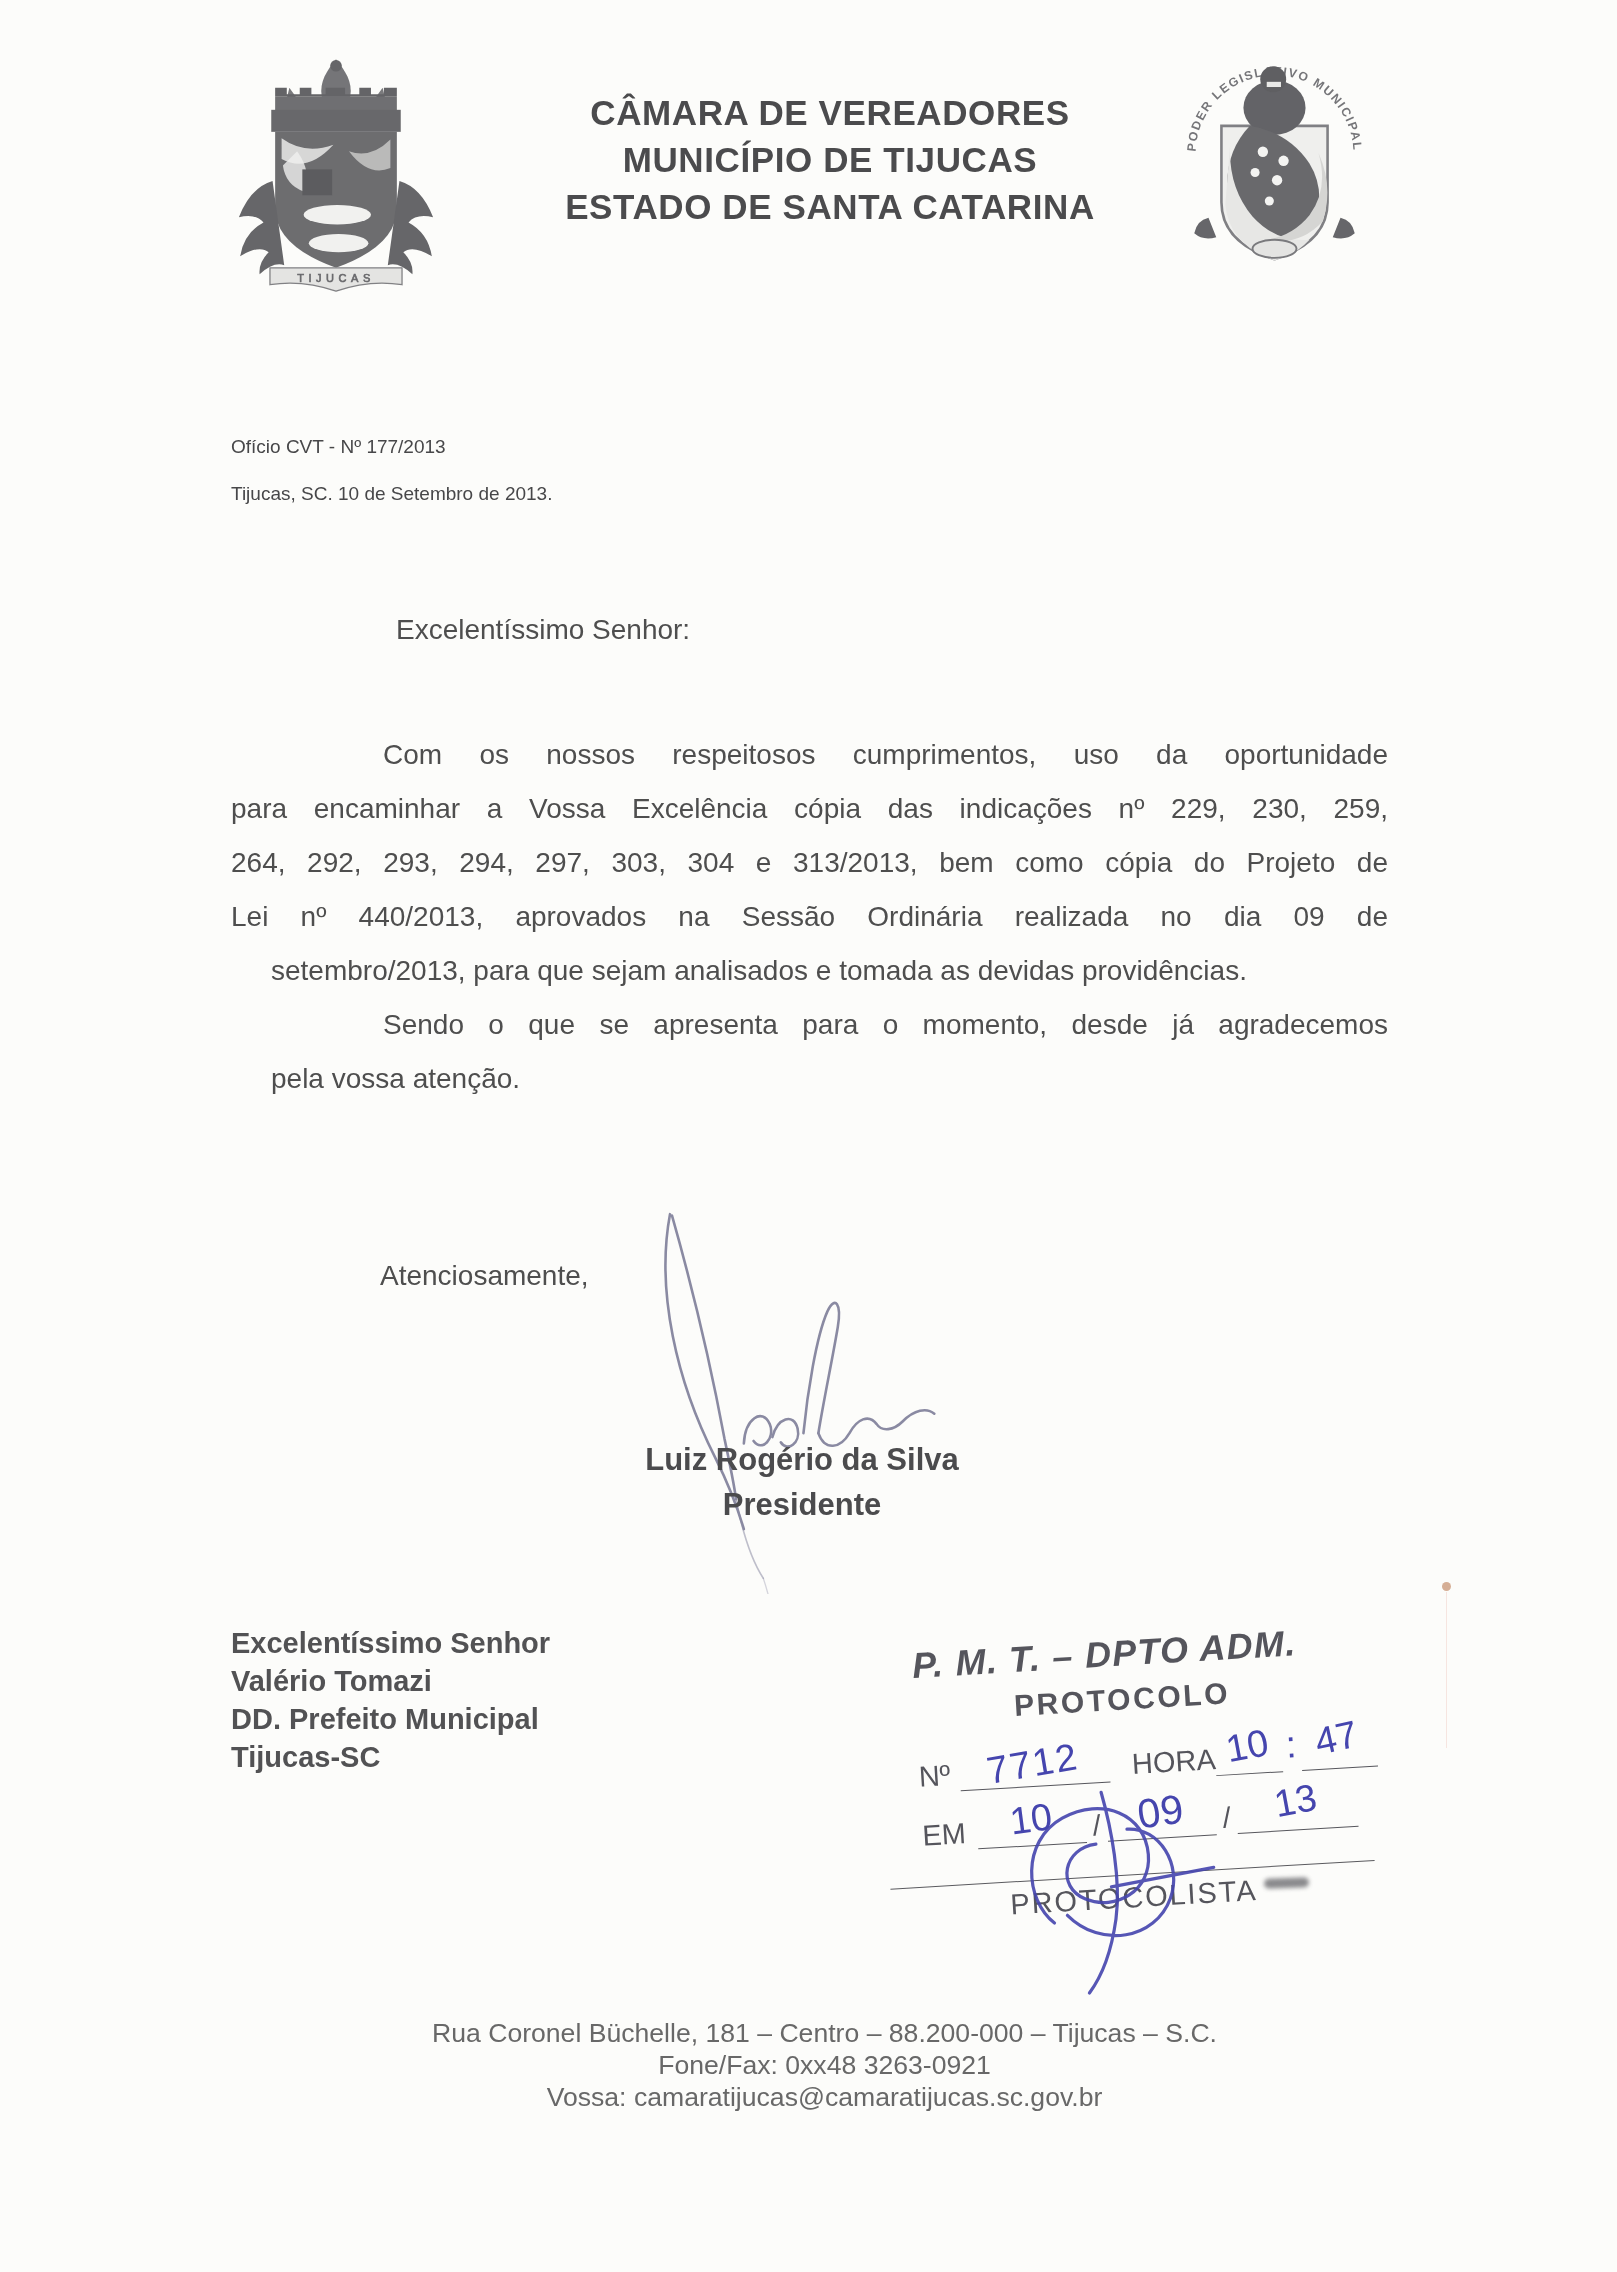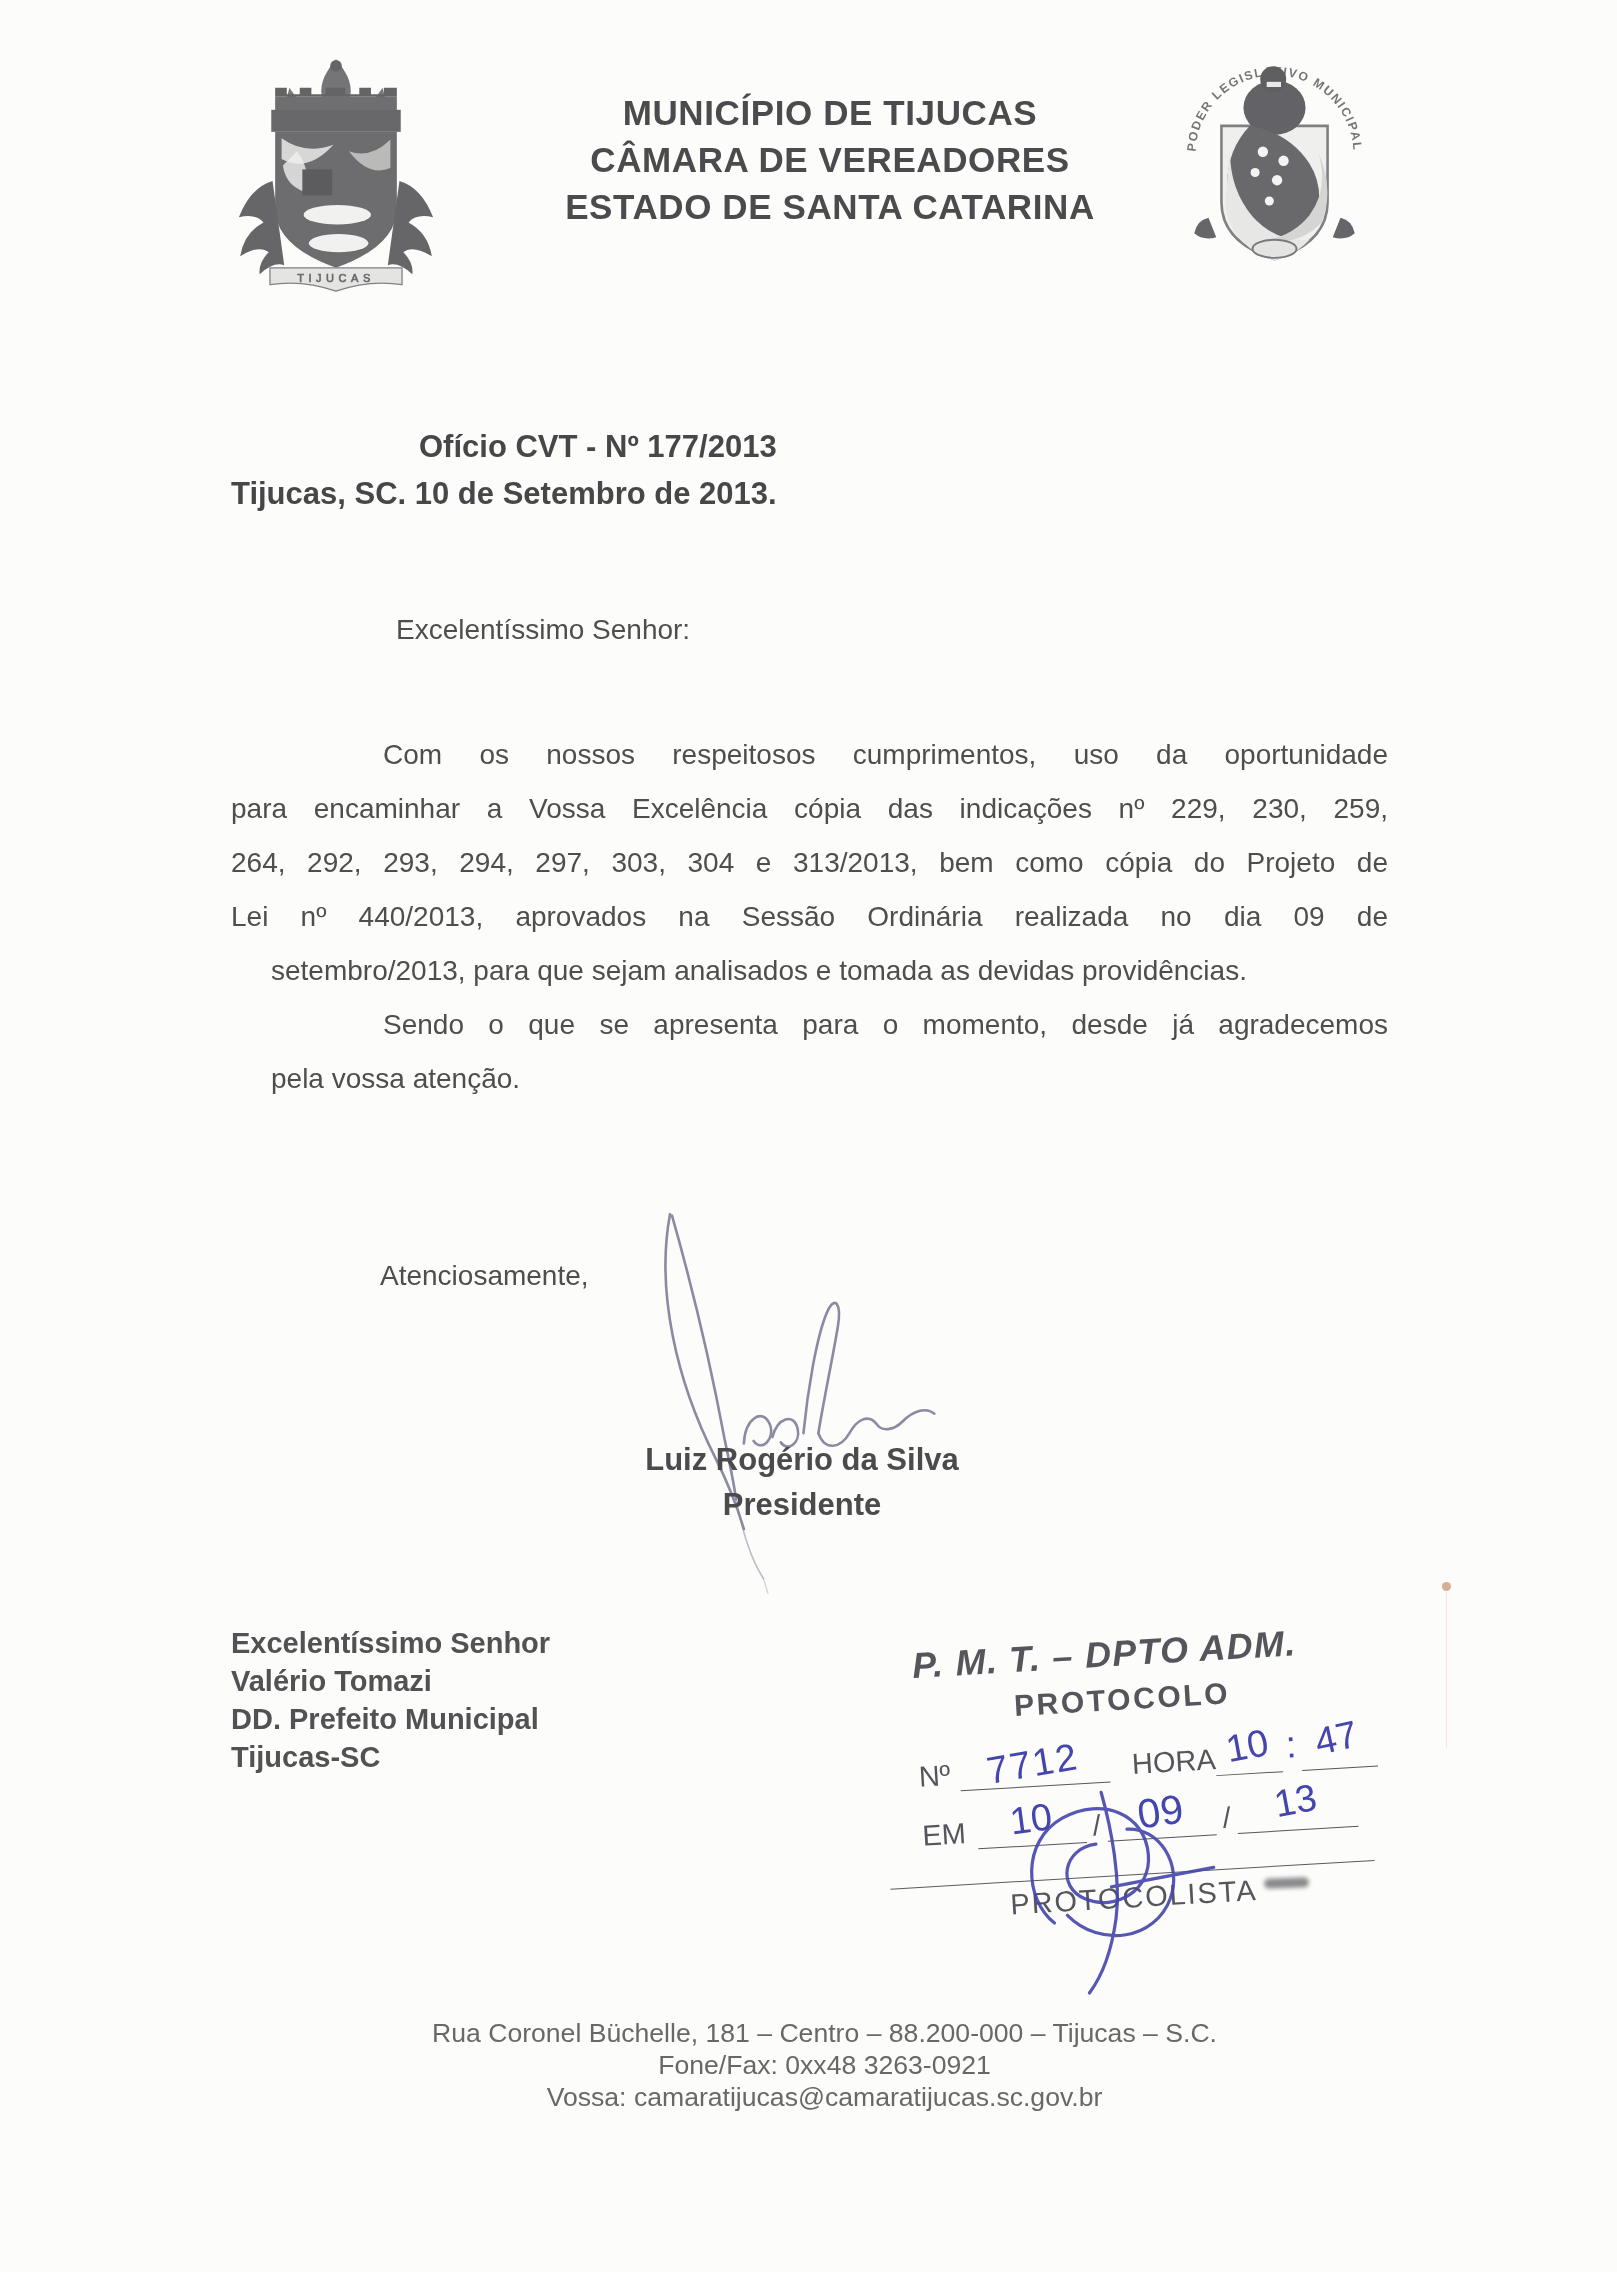--- a/index.html
+++ b/index.html
@@ -12,21 +12,21 @@
   .abs{position:absolute;}
 
   
   .org-block{left:441px; top:89px; width:778px; text-align:center;}
   .org-line{font-size:35px; font-weight:bold; line-height:47px; color:#4b4b4d; letter-spacing:0.6px;}
   .crest{left:235px; top:54px; filter:blur(0.3px); opacity:.92;}
   .seal{left:1185px; top:43px; filter:blur(0.3px); opacity:.92;}
 
   
   .ref-block{left:231px; top:423px;}
-  .ref-line{font-size:31px; font-weight:bold; line-height:47px; color:#474749;text-align:right;}
+  .ref-line{font-size:19px; font-weight:normal; line-height:47px; color:#474749;}
 
   .salutation{left:396px; top:614px; font-size:28px; color:#4e4e4e;text-align:center;}
 
   
   .body-block{left:231px; top:728px; width:1157px;}
   .bl{font-size:28px; line-height:54px; color:#4e4e4e; white-space:normal;}
   .j{text-align:justify; text-align-last:justify;}
   .ind{padding-left:152px;}
   .last{text-align:left; text-align-last:left;margin-left:40px;}
 
@@ -109,22 +109,22 @@
         <circle cx="108" cy="200" r="7"></circle>
         <circle cx="142" cy="212" r="8"></circle>
         <circle cx="130" cy="244" r="7"></circle>
       </g>
       <path d="M36 270 q-18 4 -22 24 q14 12 34 6 Z M240 270 q18 4 22 24 q-14 12 -34 6 Z" fill="#5a5a5e"></path>
       <ellipse cx="138" cy="318" rx="34" ry="14" fill="#e2e2e0" stroke="#6f6f73" stroke-width="3"></ellipse>
     </svg>
   </div>
 
   <div class="abs org-block">
+    <div class="org-line">CÂMARA DE VEREADORES</div>
     <div class="org-line">MUNICÍPIO DE TIJUCAS</div>
-    <div class="org-line">CÂMARA DE VEREADORES</div>
     <div class="org-line">ESTADO DE SANTA CATARINA</div>
   </div>
 
   <div class="abs ref-block">
     <div class="ref-line">Ofício CVT - Nº 177/2013</div>
     <div class="ref-line">Tijucas, SC. 10 de Setembro de 2013.</div>
   </div>
 
   <div class="abs salutation">Excelentíssimo Senhor:</div>
 

